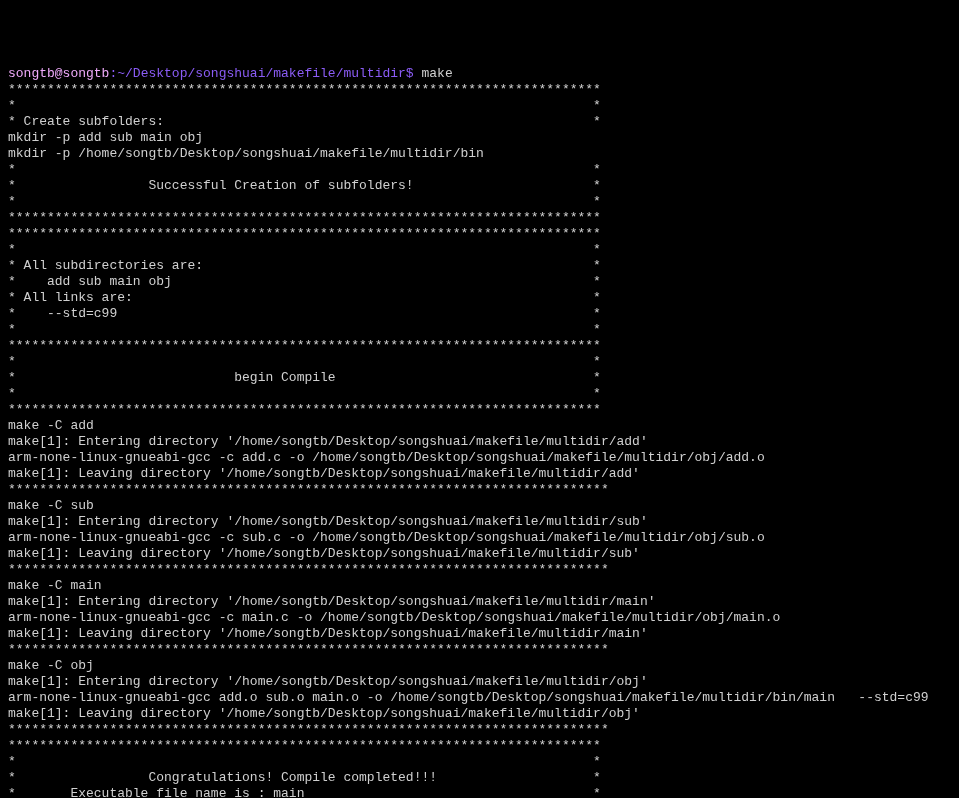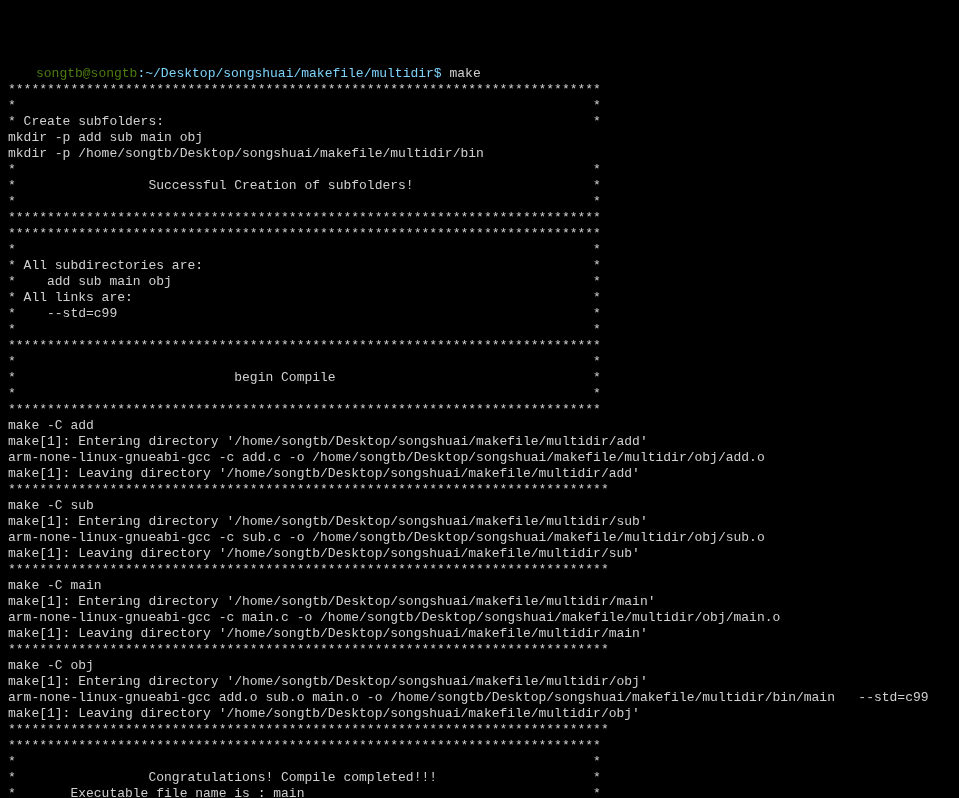--- a/index.html
+++ b/index.html
@@ -16,25 +16,24 @@
       padding: 2px 8px;
       width: 959px;
       height: 798px;
       white-space: pre;
       overflow: hidden;
     }
     .line {
       display: block;
     }
     .prompt-user {
-      color: #4d7c0f;
-      margin-left: 28px;
+      color: #f0abfc;
     }
     .prompt-path {
-      color: #7dd3fc;
+      color: #8b5cf6;
     }
   </style>
 </head>
 <body>
 
 
 
 <div><span class="line"><span class="prompt-user">songtb@songtb</span><span class="prompt-path">:~/Desktop/songshuai/makefile/multidir$</span><span> make</span></span><span class="line">****************************************************************************</span><span class="line">*                                                                          *</span><span class="line">* Create subfolders:                                                       *</span><span class="line">mkdir -p add sub main obj</span><span class="line">mkdir -p /home/songtb/Desktop/songshuai/makefile/multidir/bin</span><span class="line">*                                                                          *</span><span class="line">*                 Successful Creation of subfolders!                       *</span><span class="line">*                                                                          *</span><span class="line">****************************************************************************</span><span class="line">****************************************************************************</span><span class="line">*                                                                          *</span><span class="line">* All subdirectories are:                                                  *</span><span class="line">*    add sub main obj                                                      *</span><span class="line">* All links are:                                                           *</span><span class="line">*    --std=c99                                                             *</span><span class="line">*                                                                          *</span><span class="line">****************************************************************************</span><span class="line">*                                                                          *</span><span class="line">*                            begin Compile                                 *</span><span class="line">*                                                                          *</span><span class="line">****************************************************************************</span><span class="line">make -C add</span><span class="line">make[1]: Entering directory '/home/songtb/Desktop/songshuai/makefile/multidir/add'</span><span class="line">arm-none-linux-gnueabi-gcc -c add.c -o /home/songtb/Desktop/songshuai/makefile/multidir/obj/add.o</span><span class="line">make[1]: Leaving directory '/home/songtb/Desktop/songshuai/makefile/multidir/add'</span><span class="line">*****************************************************************************</span><span class="line">make -C sub</span><span class="line">make[1]: Entering directory '/home/songtb/Desktop/songshuai/makefile/multidir/sub'</span><span class="line">arm-none-linux-gnueabi-gcc -c sub.c -o /home/songtb/Desktop/songshuai/makefile/multidir/obj/sub.o</span><span class="line">make[1]: Leaving directory '/home/songtb/Desktop/songshuai/makefile/multidir/sub'</span><span class="line">*****************************************************************************</span><span class="line">make -C main</span><span class="line">make[1]: Entering directory '/home/songtb/Desktop/songshuai/makefile/multidir/main'</span><span class="line">arm-none-linux-gnueabi-gcc -c main.c -o /home/songtb/Desktop/songshuai/makefile/multidir/obj/main.o</span><span class="line">make[1]: Leaving directory '/home/songtb/Desktop/songshuai/makefile/multidir/main'</span><span class="line">*****************************************************************************</span><span class="line">make -C obj</span><span class="line">make[1]: Entering directory '/home/songtb/Desktop/songshuai/makefile/multidir/obj'</span><span class="line">arm-none-linux-gnueabi-gcc add.o sub.o main.o -o /home/songtb/Desktop/songshuai/makefile/multidir/bin/main   --std=c99</span><span class="line">make[1]: Leaving directory '/home/songtb/Desktop/songshuai/makefile/multidir/obj'</span><span class="line">*****************************************************************************</span><span class="line">****************************************************************************</span><span class="line">*                                                                          *</span><span class="line">*                 Congratulations! Compile completed!!!                    *</span><span class="line">*       Executable file name is : main                                     *</span></div>
 
 

